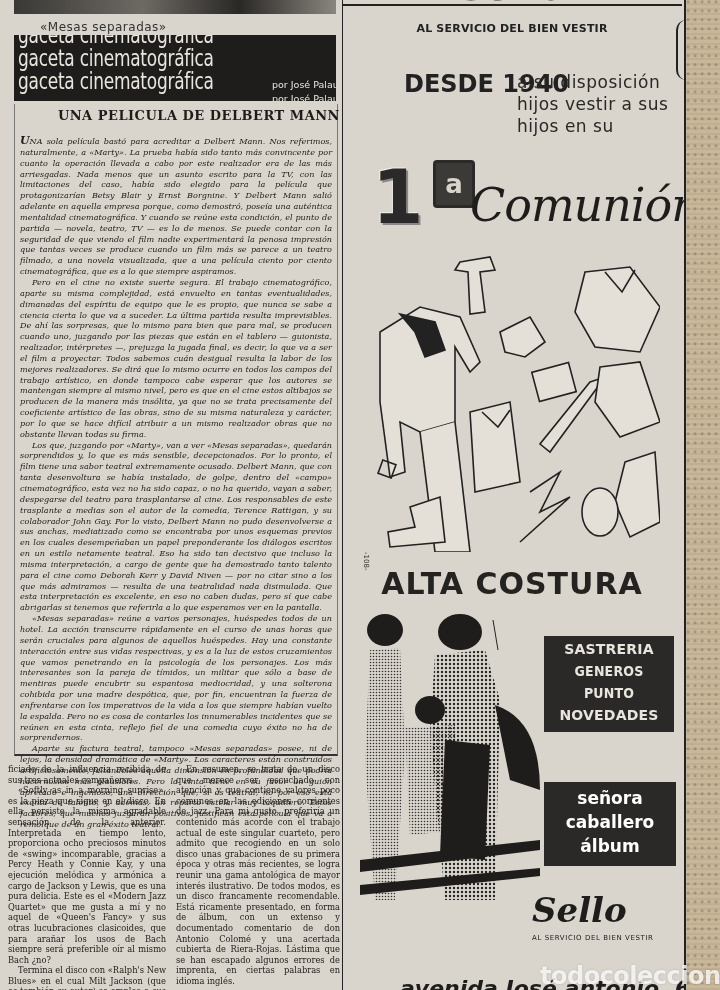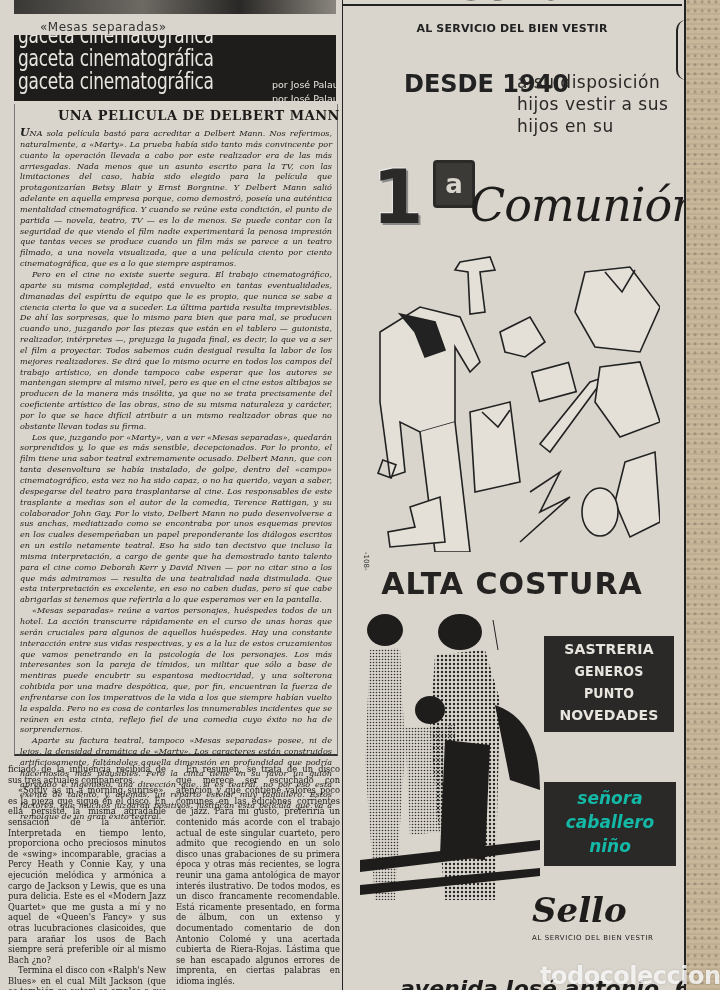--- a/index.html
+++ b/index.html
@@ -9,21 +9,21 @@
   .photo-strip{left:14px;top:0;width:322px;height:14px;background:linear-gradient(90deg,#3a3835,#6d6a64 40%,#2a2826 70%,#8a867f);}
   .caption{left:0;top:20px;width:340px;font-family:"DejaVu Sans",sans-serif;font-size:12px;letter-spacing:0.5px;color:#333;padding-left:40px;}
   .banner{left:14px;top:35px;width:322px;height:66px;background:#1e1d1c;overflow:hidden;}
   .banner .line{position:absolute;left:4px;font-family:"DejaVu Sans Condensed","DejaVu Sans",sans-serif;font-stretch:condensed;font-size:23px;line-height:23px;color:#e9e6df;white-space:nowrap;letter-spacing:-0.3px;transform:scaleX(0.82);transform-origin:left;}
   .banner .l1{top:-11px;}
   .banner .l2{top:12px;}
   .banner .l3{top:35px;}
   .banner .byline{position:absolute;left:258px;top:44px;font-family:"DejaVu Sans",sans-serif;font-size:9.5px;color:#e9e6df;white-space:nowrap;}
   .banner .byline2{position:absolute;left:258px;top:58px;font-family:"DejaVu Sans",sans-serif;font-size:9.5px;color:#e9e6df;white-space:nowrap;}
   .headline{left:0;top:108px;width:340px;text-align:right;font-family:"DejaVu Serif",serif;font-weight:bold;font-size:13px;letter-spacing:0.5px;}
-  .article{left:20px;top:128px;width:312px;font-size:8.1px;line-height:10.85px;font-style:italic;text-align:justify;}
+  .article{left:20px;top:136px;width:312px;font-size:8.1px;line-height:10.85px;font-style:italic;text-align:justify;}
   .article p{margin:0;text-indent:12px;}
   .article p.first{text-indent:0;}
   .dropcap{font-size:11px;font-weight:bold;}
   .article-box-border{left:14px;top:104px;width:322px;height:650px;border-left:1px solid #777;border-right:1px solid #777;border-bottom:2px solid #333;}
   .col{font-size:8.3px;line-height:10.6px;text-align:justify;}
   .col p{margin:0;text-indent:10px;}
   .col p.cont{text-indent:0;}
   .col1{left:8px;top:764px;width:158px;}
   .col2{left:176px;top:764px;width:164px;}
   
@@ -36,21 +36,21 @@
   .disp{left:517px;top:71px;width:170px;font-family:"DejaVu Sans",sans-serif;font-size:17px;line-height:22px;color:#2a2826;letter-spacing:0.5px;}
   .one{left:372px;top:160px;font-family:"DejaVu Sans",sans-serif;font-weight:bold;font-size:74px;line-height:74px;color:#2b2a28;text-shadow:2px 2px 0 #888, -1px -1px 0 #eee;}
   .one-a{left:433px;top:160px;width:36px;height:42px;border:3px solid #2b2a28;background:#3c3a37;border-radius:4px;color:#d9d5cc;font-family:"DejaVu Sans",sans-serif;font-weight:bold;font-size:26px;text-align:center;line-height:42px;}
   .comunion{left:470px;top:178px;font-family:"DejaVu Serif",serif;font-style:italic;font-size:46px;color:#1e1d1c;letter-spacing:-1px;}
   .illus{left:360px;top:252px;width:300px;height:300px;}
   .folio{left:362px;top:552px;font-family:"DejaVu Sans",sans-serif;font-size:7px;color:#333;writing-mode:vertical-rl;}
   .alta{left:342px;top:566px;width:340px;text-align:center;font-family:"DejaVu Sans",sans-serif;font-weight:bold;font-size:30px;letter-spacing:1px;color:#252321;}
   .box-services{left:544px;top:636px;width:130px;height:94px;background:#2a2927;color:#e8e5de;font-family:"DejaVu Sans",sans-serif;font-weight:bold;text-align:center;padding-top:2px;}
   .box-services div{font-size:14px;line-height:22px;letter-spacing:0.2px;}
   .box-services div.sm{font-size:14px;transform:scaleX(0.9);}
-  .box-people{left:544px;top:782px;width:132px;height:80px;background:#2a2927;color:#14b8a6;font-family:"DejaVu Sans",sans-serif;font-weight:bold;font-style:italic;text-align:center;padding-top:4px;}
+  .box-people{left:544px;top:782px;width:132px;height:80px;background:#2a2927;color:#ffffff;font-family:"DejaVu Sans",sans-serif;font-weight:bold;text-align:center;padding-top:4px;}
   .box-people div{font-size:17px;line-height:24px;}
   .figures{left:360px;top:610px;width:180px;height:290px;}
   .sello-bottom{left:532px;top:890px;font-family:"DejaVu Serif",serif;font-style:italic;font-weight:bold;font-size:34px;color:#1e1d1c;}
   .tagline-bottom{left:532px;top:934px;font-family:"DejaVu Sans",sans-serif;font-size:7px;letter-spacing:0.6px;color:#222;}
   .watermark{left:540px;top:962px;font-family:"DejaVu Sans",sans-serif;font-weight:bold;font-size:24px;color:rgba(255,255,255,0.82);letter-spacing:-0.5px;text-shadow:0 0 2px rgba(0,0,0,0.2);}
   .address{left:400px;top:972px;width:320px;font-family:"DejaVu Sans",sans-serif;font-weight:bold;font-style:italic;font-size:22px;color:#1e1d1c;white-space:nowrap;height:18px;overflow:hidden;line-height:34px;}
   .rightedge{left:684px;top:0;width:36px;height:990px;background:repeating-linear-gradient(180deg,#c9b79a 0 3px,#bfae91 3px 5px);border-left:2px solid #222;}
   .rightedge::after{content:"";position:absolute;left:0;top:0;width:36px;height:990px;background:radial-gradient(circle at 30% 20%,rgba(60,50,40,0.25) 1px,transparent 2px) 0 0/7px 9px;}
   .scallop{left:676px;top:20px;width:18px;height:60px;border-left:2px solid #222;border-radius:10px 0 0 10px;}
 </style>
@@ -169,21 +169,21 @@
 
 <div class="abs box-services">
   <div>SASTRERIA</div>
   <div class="sm">GENEROS PUNTO</div>
   <div>NOVEDADES</div>
 </div>
 
 <div class="abs box-people">
   <div>señora</div>
   <div>caballero</div>
-  <div>niño</div>
+  <div>álbum</div>
 </div>
 
 <div class="abs sello-bottom">Sello</div>
 <div class="abs tagline-bottom">AL SERVICIO DEL BIEN VESTIR</div>
 <div class="abs address">avenida José antonio, 609</div>
 
 <div class="abs rightedge"></div>
 <div class="abs scallop"></div>
 <div class="abs watermark">todocoleccion</div>
 

